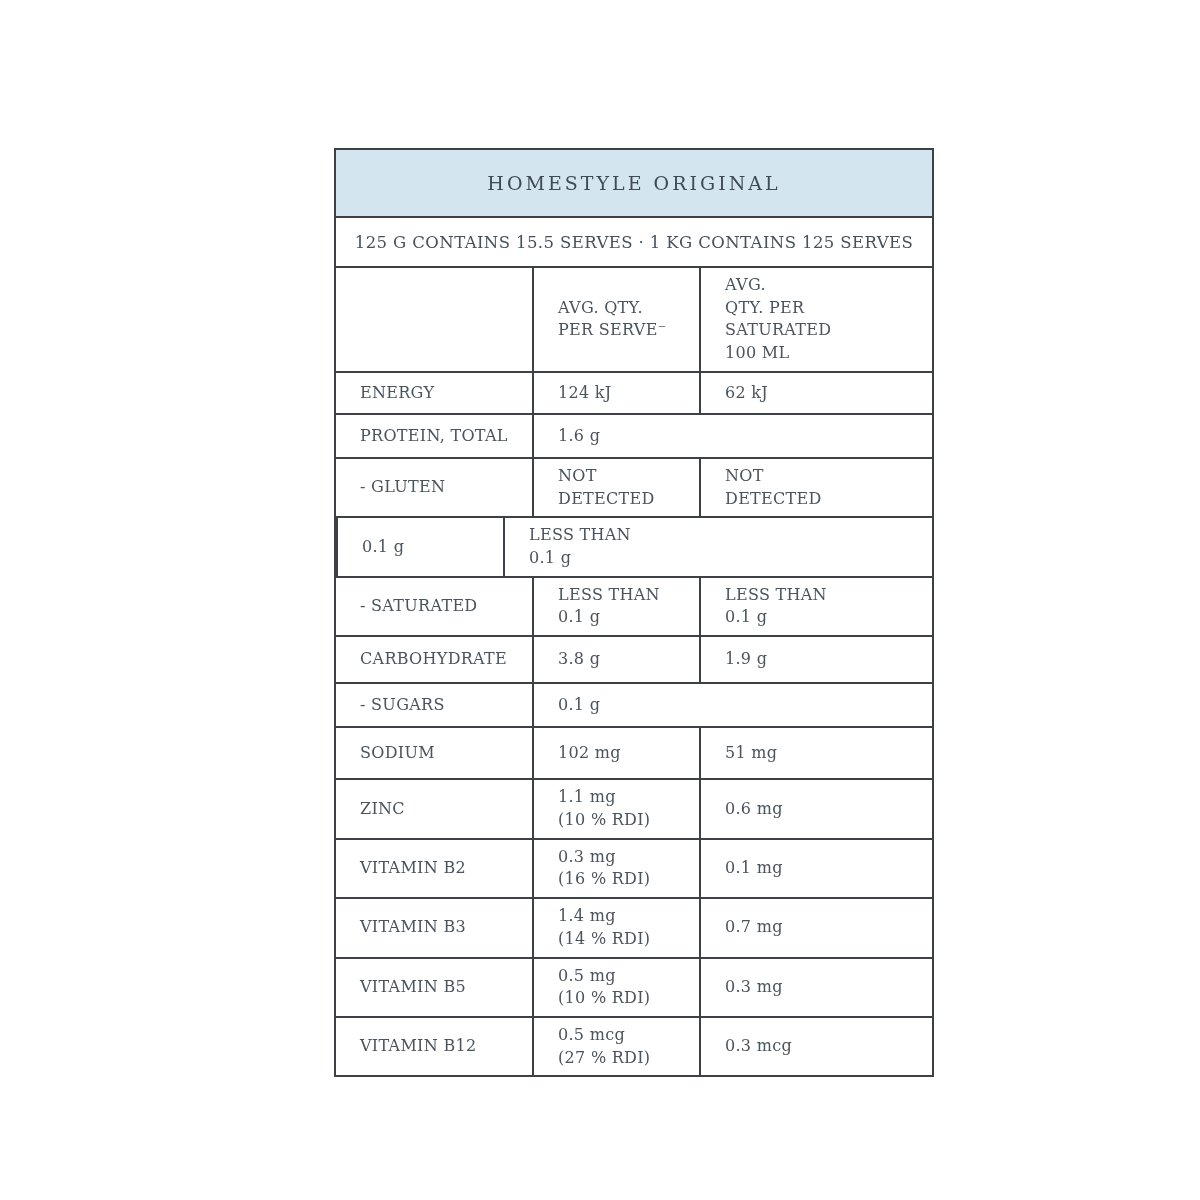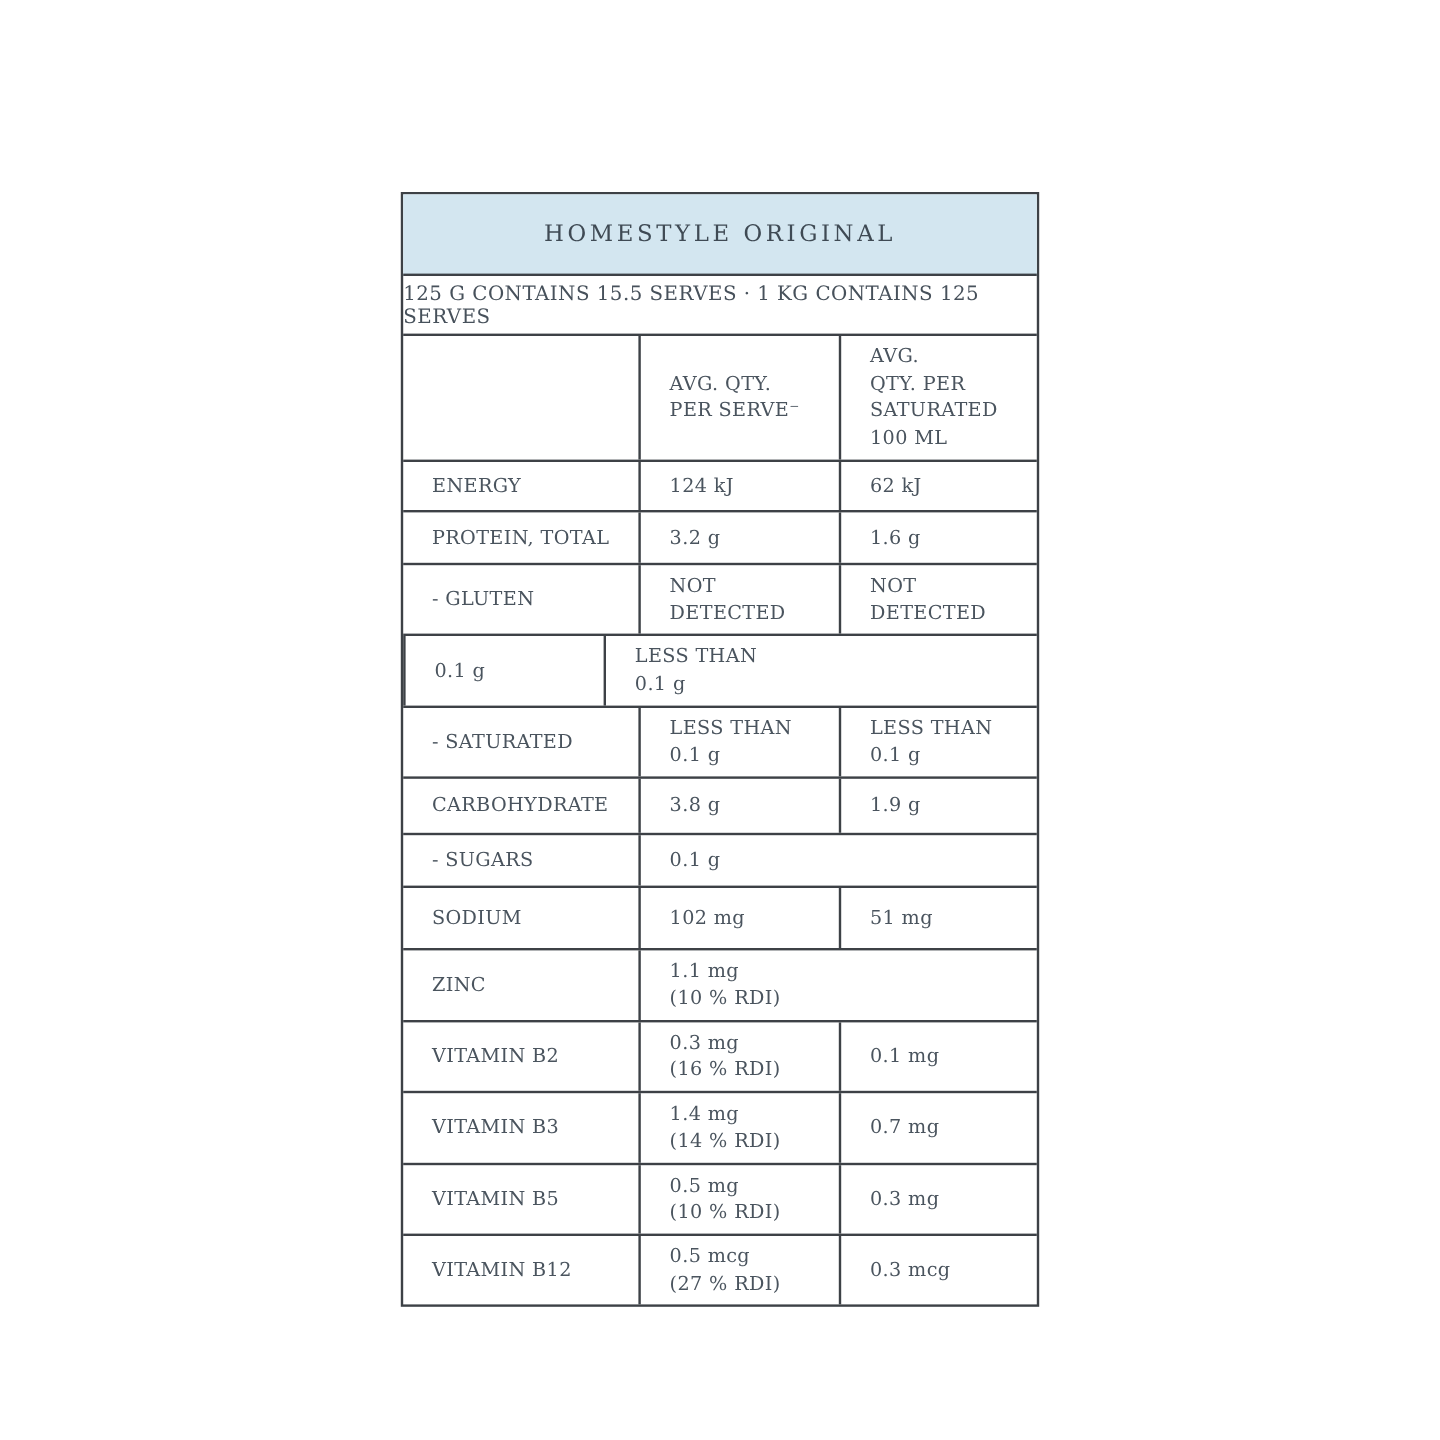--- a/index.html
+++ b/index.html
@@ -11,22 +11,22 @@
   .page {
     position: relative;
     width: 1200px;
     height: 1200px;
     background: #ffffff;
     overflow: hidden;
   }
   .panel {
     position: absolute;
     left: 334px;
-    top: 160px;
-    width: 532px;
+    top: 148px;
+    width: 600px;
     box-sizing: border-box;
     border: 2px solid #3d4146;
     background: #ffffff;
     color: #4a545e;
   }
   .title-row {
     height: 66px;
     background: #d3e6f0;
     border-bottom: 2px solid #3d4146;
     display: flex;
@@ -36,21 +36,21 @@
   .title-row span {
     font-size: 19px;
     letter-spacing: 3px;
     color: #3f4a54;
   }
   .serving-row {
     height: 48px;
     border-bottom: 2px solid #3d4146;
     display: flex;
     align-items: center;
-    justify-content: flex-start;
+    justify-content: center;
   }
   .serving-row span {
     font-size: 16.5px;
     letter-spacing: 0.4px;
     color: #47515b;
   }
   .row {
     display: flex;
     align-items: stretch;
     border-bottom: 2px solid #3d4146;
@@ -97,21 +97,20 @@
     </div>
 
     <div class="row" style="min-height:40px">
       <div class="cell c1">ENERGY</div>
       <div class="cell c2">124 kJ</div>
       <div class="cell c3">62 kJ</div>
     </div>
 
     <div class="row" style="min-height:42px">
       <div class="cell c1">PROTEIN, TOTAL</div>
-      <div class="cell c2">3.2 g</div>
       <div class="cell c3">1.6 g</div>
     </div>
 
     <div class="row" style="min-height:53px">
       <div class="cell c1">- GLUTEN</div>
       <div class="cell c2">NOT
 DETECTED</div>
       <div class="cell c3">NOT
 DETECTED</div>
     </div>
@@ -144,20 +143,21 @@
     <div class="row" style="min-height:50px">
       <div class="cell c1">SODIUM</div>
       <div class="cell c2">102 mg</div>
       <div class="cell c3">51 mg</div>
     </div>
 
     <div class="row" style="min-height:54px">
       <div class="cell c1">ZINC</div>
       <div class="cell c2">1.1 mg
 (10 % RDI)</div>
+      <div class="cell c3">0.6 mg</div>
     </div>
 
     <div class="row" style="min-height:57px">
       <div class="cell c1">VITAMIN B2</div>
       <div class="cell c2">0.3 mg
 (16 % RDI)</div>
       <div class="cell c3">0.1 mg</div>
     </div>
 
     <div class="row" style="min-height:55px">

